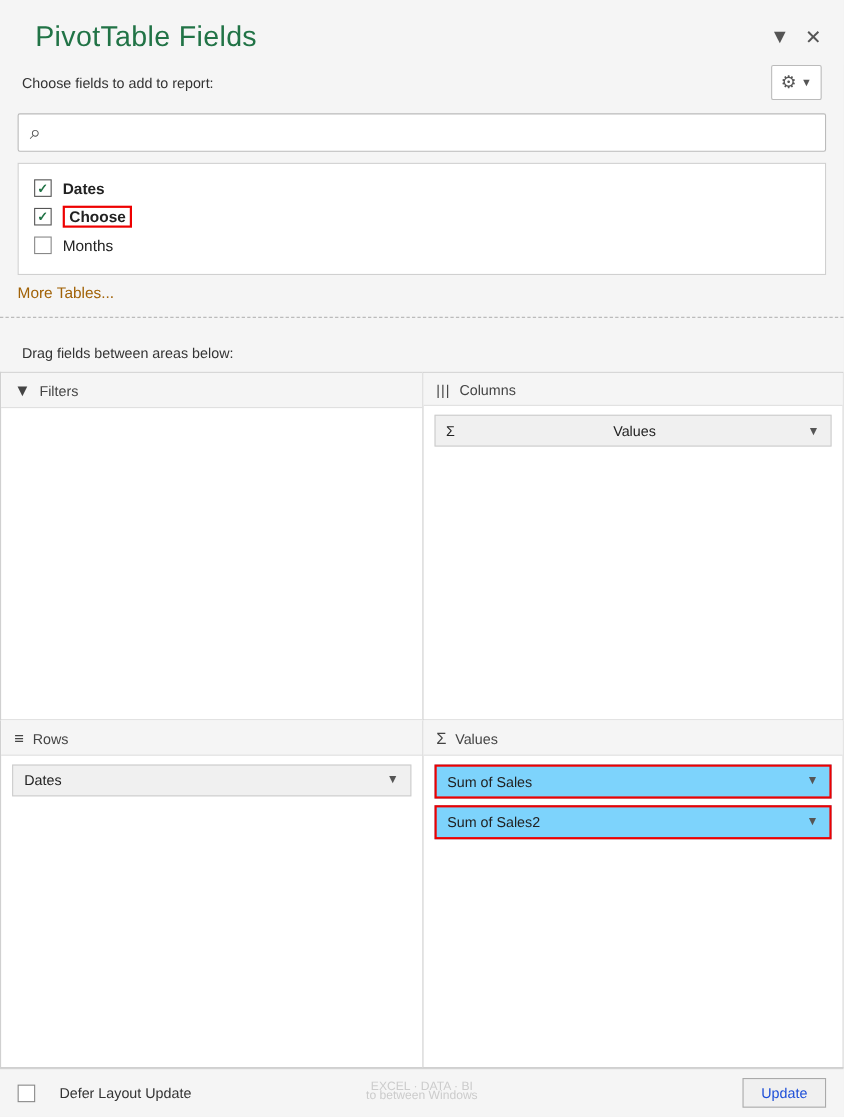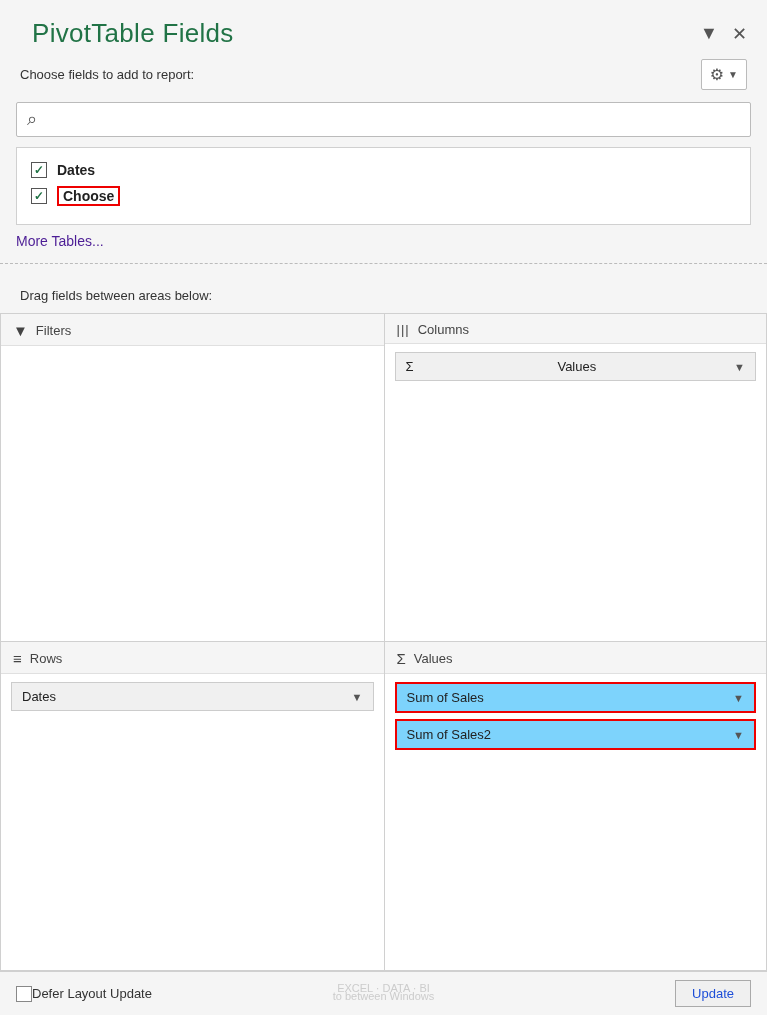--- a/index.html
+++ b/index.html
@@ -120,21 +120,21 @@
       color: #217346;
       font-weight: bold;
     }
     .field-label-highlighted {
       border: 2px solid #e00;
       padding: 0 4px;
       font-weight: 700;
     }
     .more-tables {
       padding: 8px 16px 4px 16px;
-      color: #4c1d95;
+      color: #a16207;
       font-size: 14px;
     }
     .divider-dotted {
       border: none;
       border-top: 1.5px dashed #bbb;
       margin: 10px 0 6px 0;
     }
     .drag-label {
       padding: 6px 20px 10px 20px;
       font-size: 13px;
@@ -223,21 +223,21 @@
     }
     .watermark .sub {
       font-size: 11px;
       color: #ccc;
       display: block;
       margin-top: -4px;
     }
     .defer-label {
       display: flex;
       align-items: center;
-      gap: 0;
+      gap: 22px;
       font-size: 13px;
       color: #333;
     }
     .update-btn {
       padding: 5px 16px;
       background: #f0f0f0;
       border: 1px solid #aaa;
       font-size: 13px;
       cursor: pointer;
       color: #1d4ed8;
@@ -280,20 +280,24 @@
         <div class="checkbox checked"></div>
         <span>Dates</span>
       </div>
 
       <div class="field-item bold">
         <div class="checkbox checked"></div>
         <span class="field-label-highlighted">Choose</span>
       </div>
 
 
+      <div class="field-item">
+        <div class="checkbox"></div>
+        <span>Months</span>
+      </div>
 
     </div>
   </div>
 
   <div class="more-tables">More Tables...</div>
 
   <hr class="divider-dotted">
 
   <div class="drag-label">Drag fields between areas below:</div>
 

